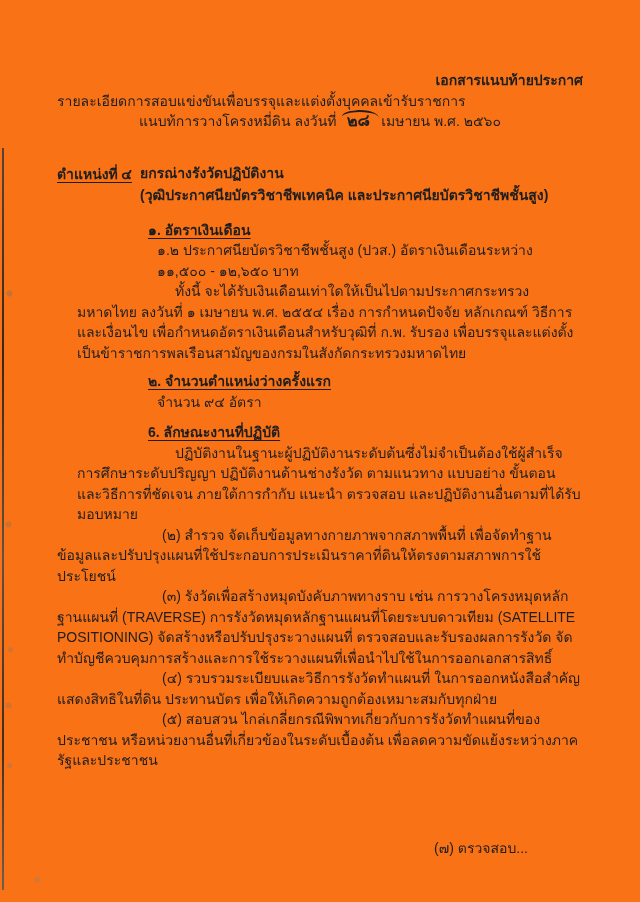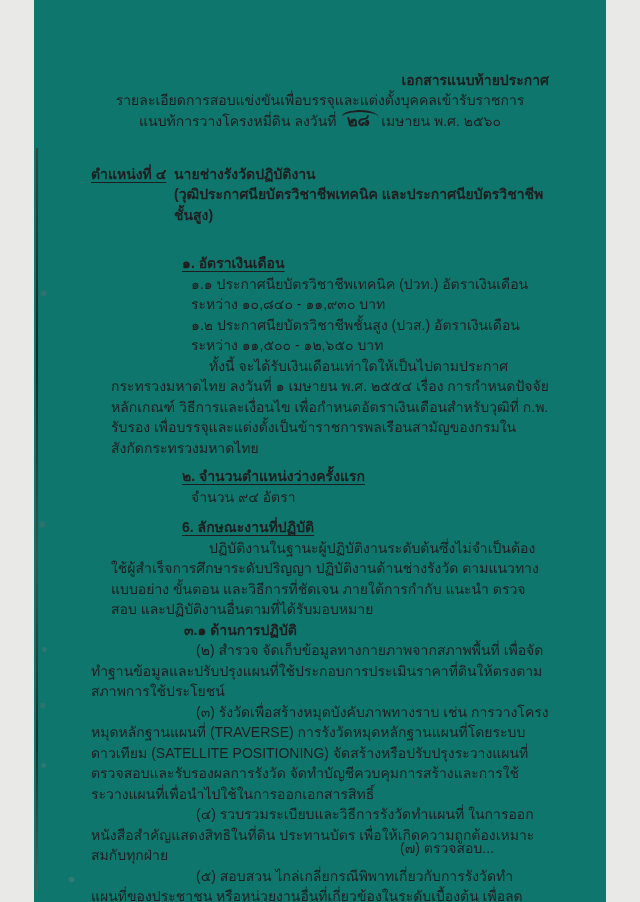--- a/index.html
+++ b/index.html
@@ -1,55 +1,55 @@
 <!DOCTYPE html>
 <html lang="th"><head>
 <meta charset="utf-8">
 <style>
   html,body{margin:0;padding:0;background:#e9e9e7;}
   .page{
     position:relative;
-    width:572px;height:902px;
+    width:640px;height:902px;
     margin:0 auto;
-    background:#0f766e;
+    background:#f97316;
     color:#1e1e1e;
     font-family:"Liberation Sans","DejaVu Sans",sans-serif;
     font-size:14px;
     line-height:20.5px;
     box-sizing:border-box;
     padding:70px 57px 8px 57px;
     overflow:hidden;
   }
-  .b{font-weight:700;}
+  .b{font-weight:700;font-family:Liberation Serif, serif;}
   .u{text-decoration:underline;text-underline-offset:3px;text-decoration-thickness:1px;}
   p{margin:0;}
 
   
   .doc-label{text-align:right;font-weight:700;}
-  .doc-title{text-align:center;font-family:Liberation Serif, serif;}
+  .doc-title{text-align:left;}
   .doc-dateline{text-align:center;white-space:nowrap;}
   .handwritten{
     display:inline-block;position:relative;
     font-weight:700;font-size:16px;line-height:16px;
     transform:rotate(-3deg);margin:0 7px;
   }
   .handwritten::before{
     content:"";position:absolute;left:-5px;right:-9px;top:-3px;height:8px;
     border-top:2px solid #1e1e1e;border-radius:60% 100% 0 0/100% 140% 0 0;
   }
 
   
   .position{margin-top:32px;}
   .pos-row{display:flex;}
   .pos-label-wrap{width:83px;flex:none;}
   .pos-sub{margin-left:83px;font-weight:700;}
 
   
   .sec-heading{font-weight:700;text-decoration:underline;text-underline-offset:3px;margin-left:91px;}
-  .mt-salary{margin-top:28px;}
+  .mt-salary{margin-top:14px;}
   .mt-vac{margin-top:8px;}
   .mt-duties{margin-top:10px;}
   .sub-line{margin-left:100px;}
   .para{text-indent:98px;margin-left:20px;}
   .para2{text-indent:103px;}
   .sub-heading{font-weight:700;margin-left:93px;}
   .duty{text-indent:105px;}
 
   
   .continuation{position:absolute;top:838px;right:112px;}
@@ -87,41 +87,39 @@
       <span class="handwritten">๒๘</span>
       <span>เมษายน พ.ศ. ๒๕๖๐</span>
     </div>
   </header>
 
   <section class="position">
     <div class="pos-row">
       <span class="pos-label-wrap">
         <span class="b u">ตำแหน่งที่ ๔</span>
       </span>
-      <span class="b">นายช่างรังวัดปฏิบัติงาน</span>
+      <span class="b">ยกรณ่างรังวัดปฏิบัติงาน</span>
     </div>
     <div class="pos-sub">(วุฒิประกาศนียบัตรวิชาชีพเทคนิค และประกาศนียบัตรวิชาชีพชั้นสูง)</div>
   </section>
 
   <section>
     <div class="sec-heading mt-salary">๑. อัตราเงินเดือน</div>
-    <div class="sub-line">๑.๑  ประกาศนียบัตรวิชาชีพเทคนิค (ปวท.) อัตราเงินเดือนระหว่าง ๑๐,๘๔๐ - ๑๑,๙๓๐ บาท</div>
     <div class="sub-line">๑.๒  ประกาศนียบัตรวิชาชีพชั้นสูง (ปวส.) อัตราเงินเดือนระหว่าง ๑๑,๕๐๐ - ๑๒,๖๕๐ บาท</div>
     <p class="para">ทั้งนี้ จะได้รับเงินเดือนเท่าใดให้เป็นไปตามประกาศกระทรวงมหาดไทย ลงวันที่ ๑ เมษายน พ.ศ. ๒๕๕๔ เรื่อง การกำหนดปัจจัย หลักเกณฑ์ วิธีการและเงื่อนไข เพื่อกำหนดอัตราเงินเดือนสำหรับวุฒิที่ ก.พ. รับรอง เพื่อบรรจุและแต่งตั้งเป็นข้าราชการพลเรือนสามัญของกรมในสังกัดกระทรวงมหาดไทย</p>
   </section>
 
   <section>
     <div class="sec-heading mt-vac">๒. จำนวนตำแหน่งว่างครั้งแรก</div>
     <div class="sub-line">จำนวน  ๙๔  อัตรา</div>
   </section>
 
   <section>
     <div class="sec-heading mt-duties">6. ลักษณะงานที่ปฏิบัติ</div>
     <p class="para">ปฏิบัติงานในฐานะผู้ปฏิบัติงานระดับต้นซึ่งไม่จำเป็นต้องใช้ผู้สำเร็จการศึกษาระดับปริญญา ปฏิบัติงานด้านช่างรังวัด ตามแนวทาง แบบอย่าง ขั้นตอน และวิธีการที่ชัดเจน ภายใต้การกำกับ แนะนำ ตรวจสอบ และปฏิบัติงานอื่นตามที่ได้รับมอบหมาย</p>
-    <div class="sub-heading">๓.๑ ด้านการปฏิบัติ</div>
     <p class="duty">(๒) สำรวจ จัดเก็บข้อมูลทางกายภาพจากสภาพพื้นที่ เพื่อจัดทำฐานข้อมูลและปรับปรุงแผนที่ใช้ประกอบการประเมินราคาที่ดินให้ตรงตามสภาพการใช้ประโยชน์</p>
     <p class="duty">(๓) รังวัดเพื่อสร้างหมุดบังคับภาพทางราบ เช่น การวางโครงหมุดหลักฐานแผนที่ (TRAVERSE) การรังวัดหมุดหลักฐานแผนที่โดยระบบดาวเทียม (SATELLITE POSITIONING) จัดสร้างหรือปรับปรุงระวางแผนที่ ตรวจสอบและรับรองผลการรังวัด จัดทำบัญชีควบคุมการสร้างและการใช้ระวางแผนที่เพื่อนำไปใช้ในการออกเอกสารสิทธิ์</p>
     <p class="duty">(๔) รวบรวมระเบียบและวิธีการรังวัดทำแผนที่ ในการออกหนังสือสำคัญแสดงสิทธิในที่ดิน ประทานบัตร เพื่อให้เกิดความถูกต้องเหมาะสมกับทุกฝ่าย</p>
     <p class="duty">(๕) สอบสวน ไกล่เกลี่ยกรณีพิพาทเกี่ยวกับการรังวัดทำแผนที่ของประชาชน หรือหน่วยงานอื่นที่เกี่ยวข้องในระดับเบื้องต้น เพื่อลดความขัดแย้งระหว่างภาครัฐและประชาชน</p>
 
   </section>
 
   <div class="continuation">(๗) ตรวจสอบ...</div>
 
 </div>

